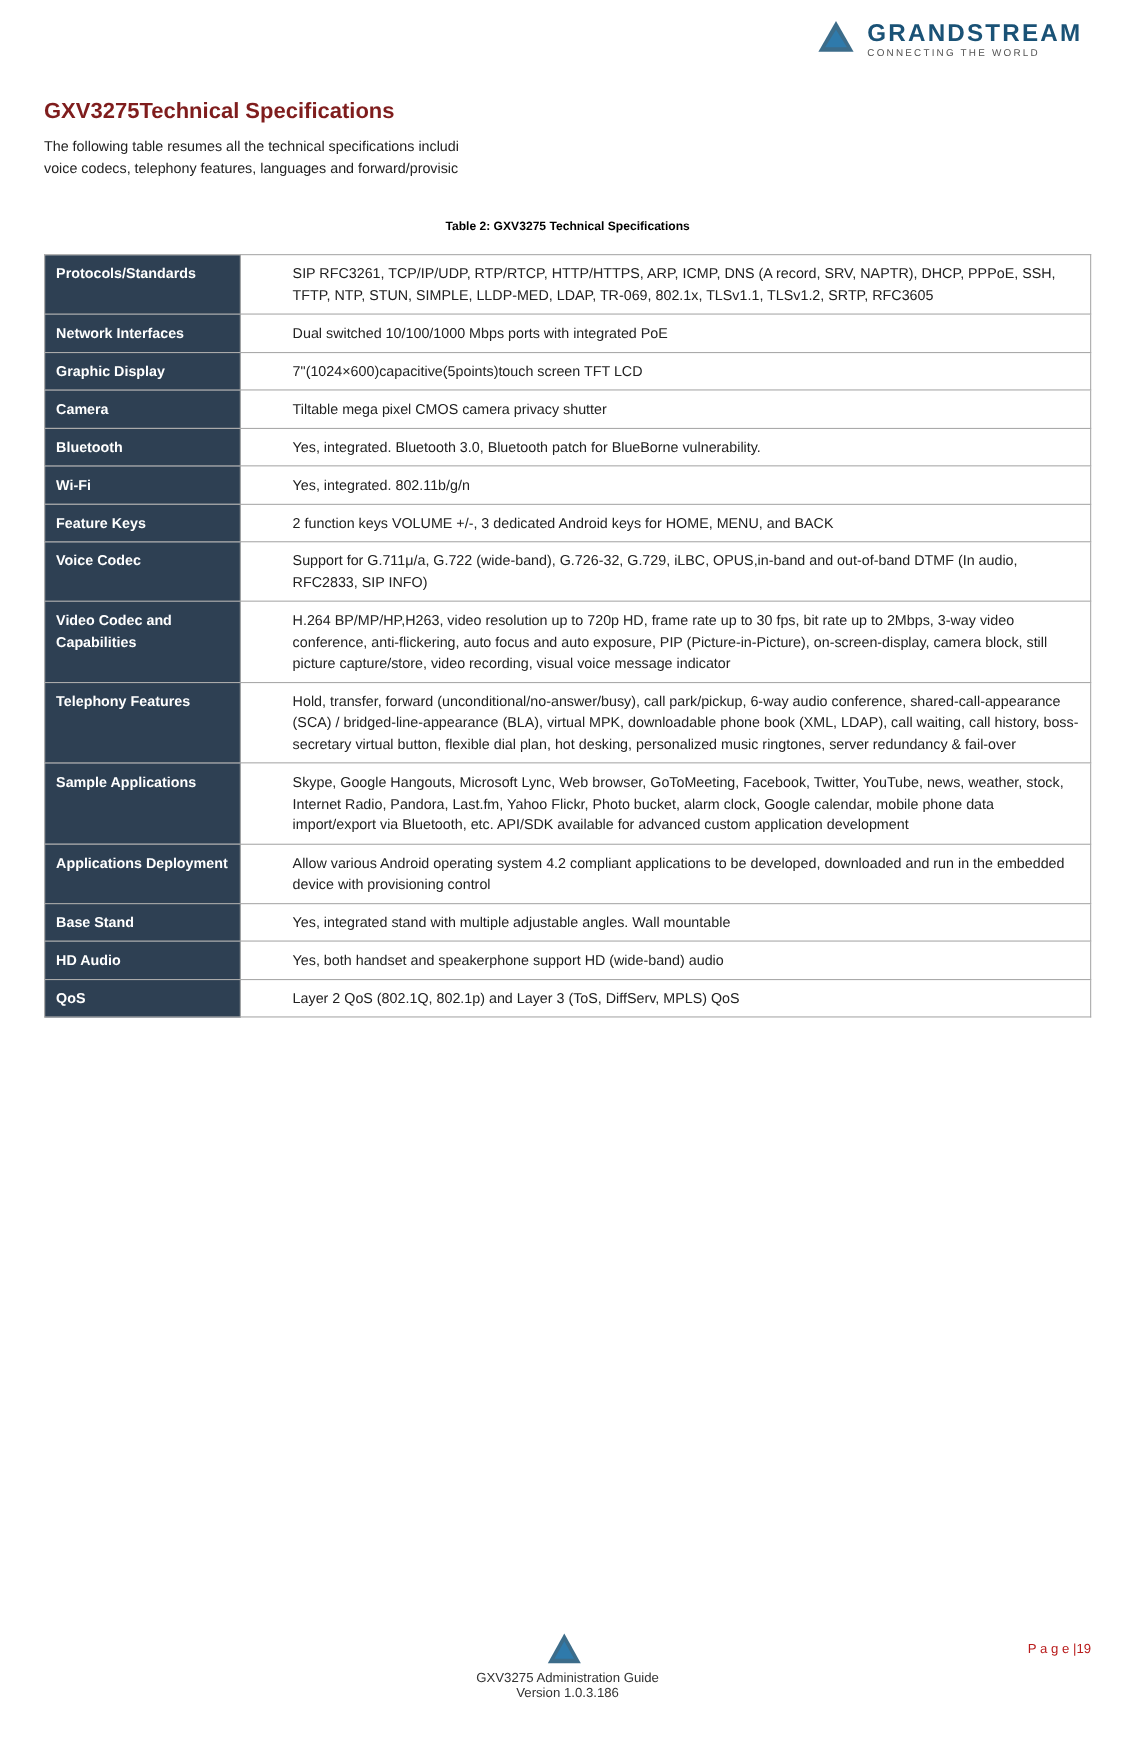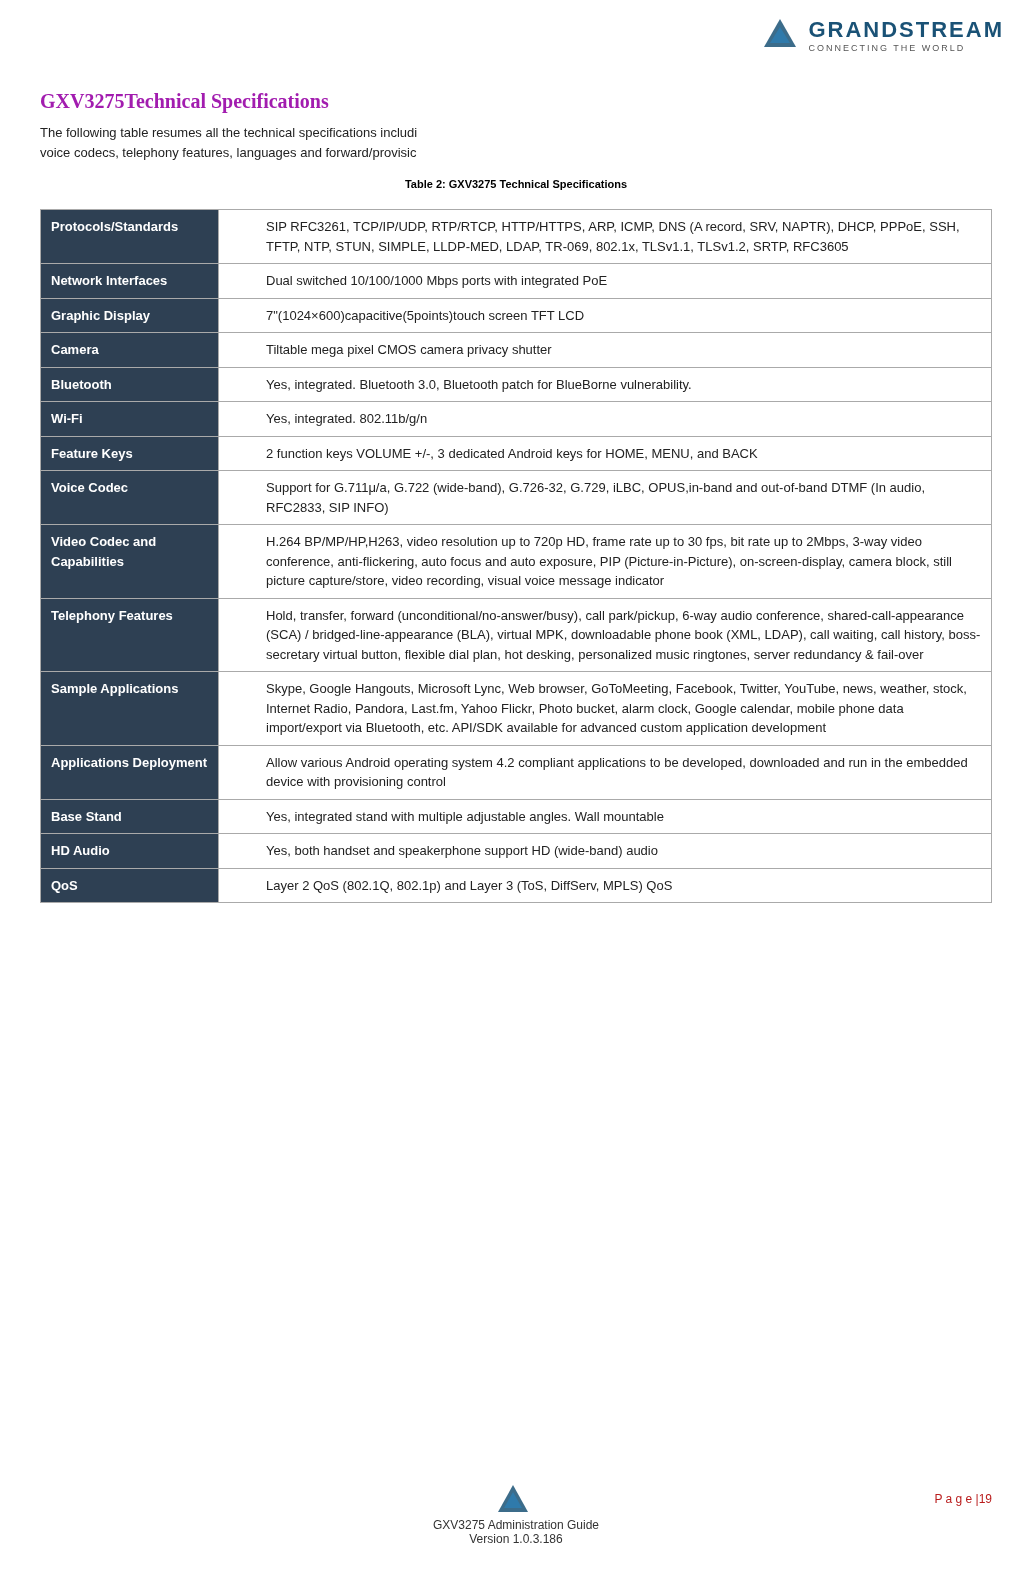--- a/index.html
+++ b/index.html
@@ -9,21 +9,21 @@
       background: #fff;
       color: #000;
       width: 1032px;
       min-height: 1586px;
       padding: 20px 40px 60px 40px;
       position: relative;
     }
     .header-logo {
       position: absolute;
       top: 15px;
-      right: 28px;
+      right: 48px;
       display: flex;
       flex-direction: column;
       align-items: flex-end;
     }
     .logo-text {
       font-size: 22px;
       font-weight: bold;
       color: #1a5276;
       letter-spacing: 2px;
     }
@@ -37,29 +37,28 @@
       height: 40px;
       margin-right: 8px;
     }
     .logo-wrap {
       display: flex;
       align-items: center;
     }
     .page-title {
       font-size: 20px;
       font-weight: bold;
-      color: #a21caf;
+      color: #7f1d1d;
       margin-top: 70px;
       margin-bottom: 10px;
-      font-family: Liberation Serif, serif;
     }
     .intro-text {
       font-size: 13px;
       color: #222;
-      margin-bottom: 16px;
+      margin-bottom: 38px;
       line-height: 1.5;
     }
     .table-caption {
       text-align: center;
       font-weight: bold;
       font-size: 11px;
       margin-bottom: 19px;
     }
     table {
       width: 100%;

